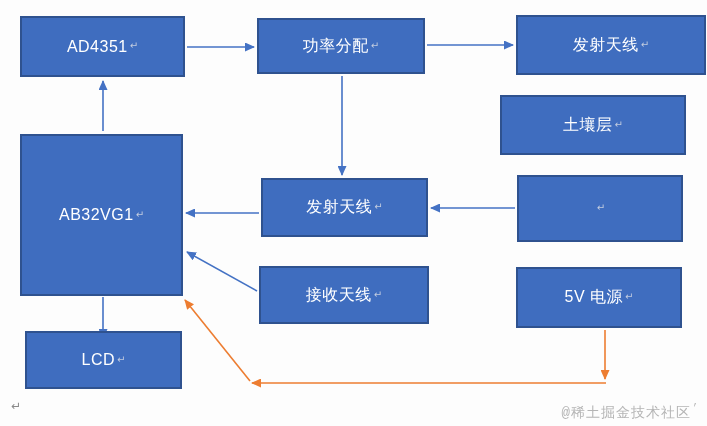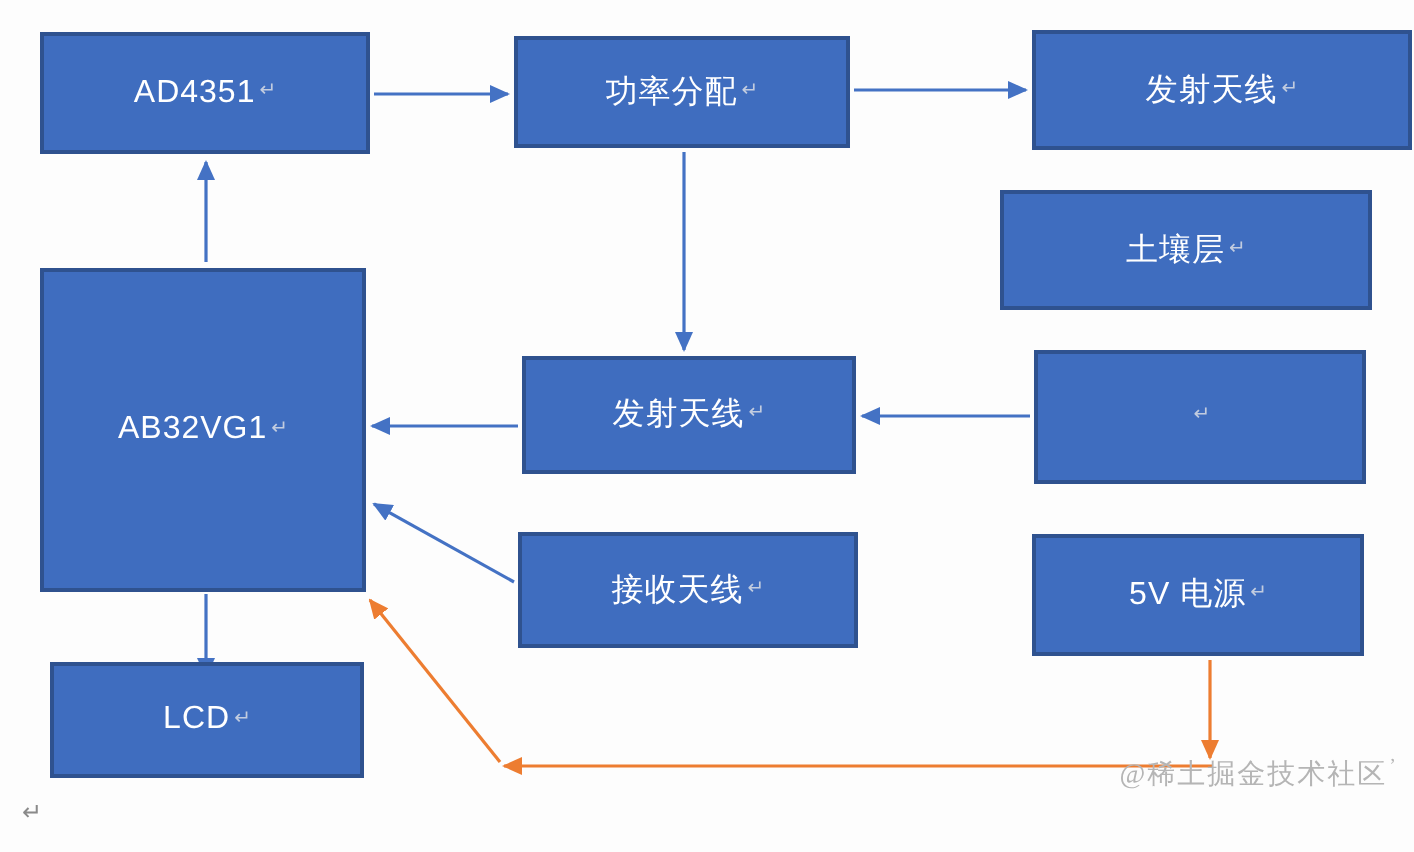--- a/index.html
+++ b/index.html
@@ -37,25 +37,25 @@
     transform:translateY(-1px);
   }
   .paramark{
     position:absolute;
     left:11px;top:399px;
     font-size:12px;
     color:#8a8a8a;
   }
   .watermark{
     position:absolute;
-    right:8px;top:378px;
+    right:8px;top:403px;
     font-size:14px;
     letter-spacing:1px;
     color:var(--watermark,#b5b5b5);
-    font-family:Liberation Serif, serif;
+    font-family:Liberation Mono, monospace;
   }
   .watermark .tick{
     font-size:10px;
     vertical-align:super;
     margin-left:1px;
   }
 </style>
 </head>
 <body>
 

